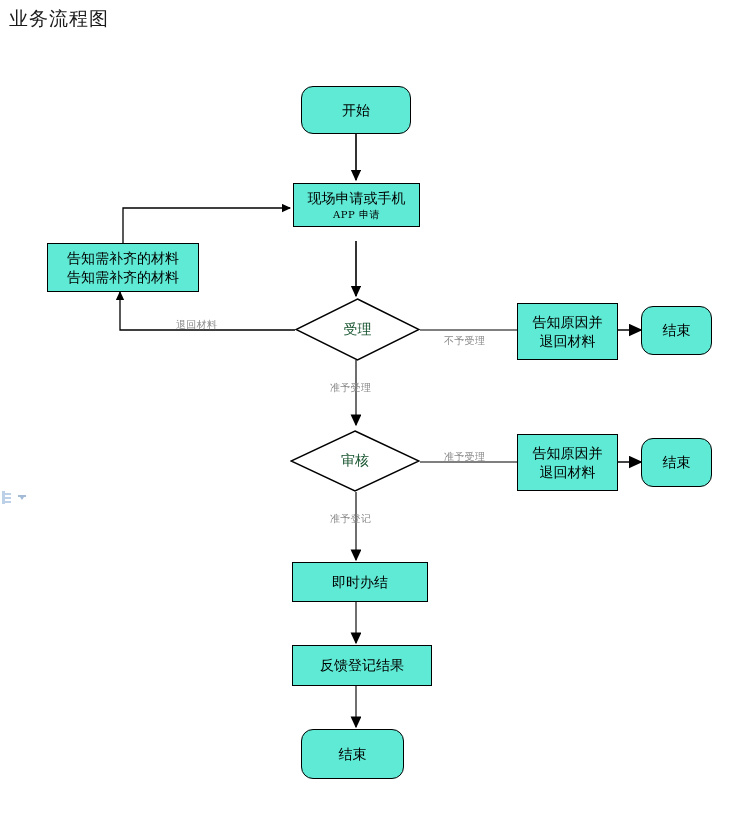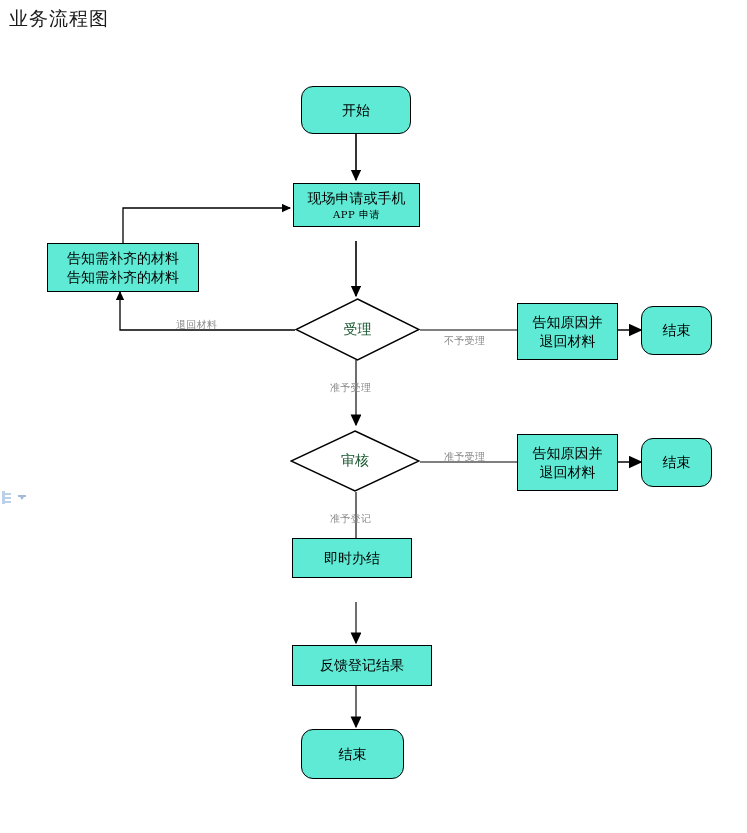--- a/index.html
+++ b/index.html
@@ -152,21 +152,21 @@
     <span class="txt">
       <span>告知原因并</span>
       <span class="l2">退回材料</span>
     </span>
   </div>
 
   <div class="node rounded" style="left:641px;top:438px;width:71px;height:49px;">
     <span class="txt">结束</span>
   </div>
 
-  <div class="node rect" style="left:292px;top:538px;width:120px;height:40px;">
+  <div class="node rect" style="left:292px;top:562px;width:136px;height:40px;">
     <span class="txt">即时办结</span>
   </div>
 
   <div class="node rect" style="left:292px;top:645px;width:140px;height:41px;">
     <span class="txt">反馈登记结果</span>
   </div>
 
   <div class="node rounded" style="left:301px;top:729px;width:103px;height:50px;">
     <span class="txt">结束</span>
   </div>

